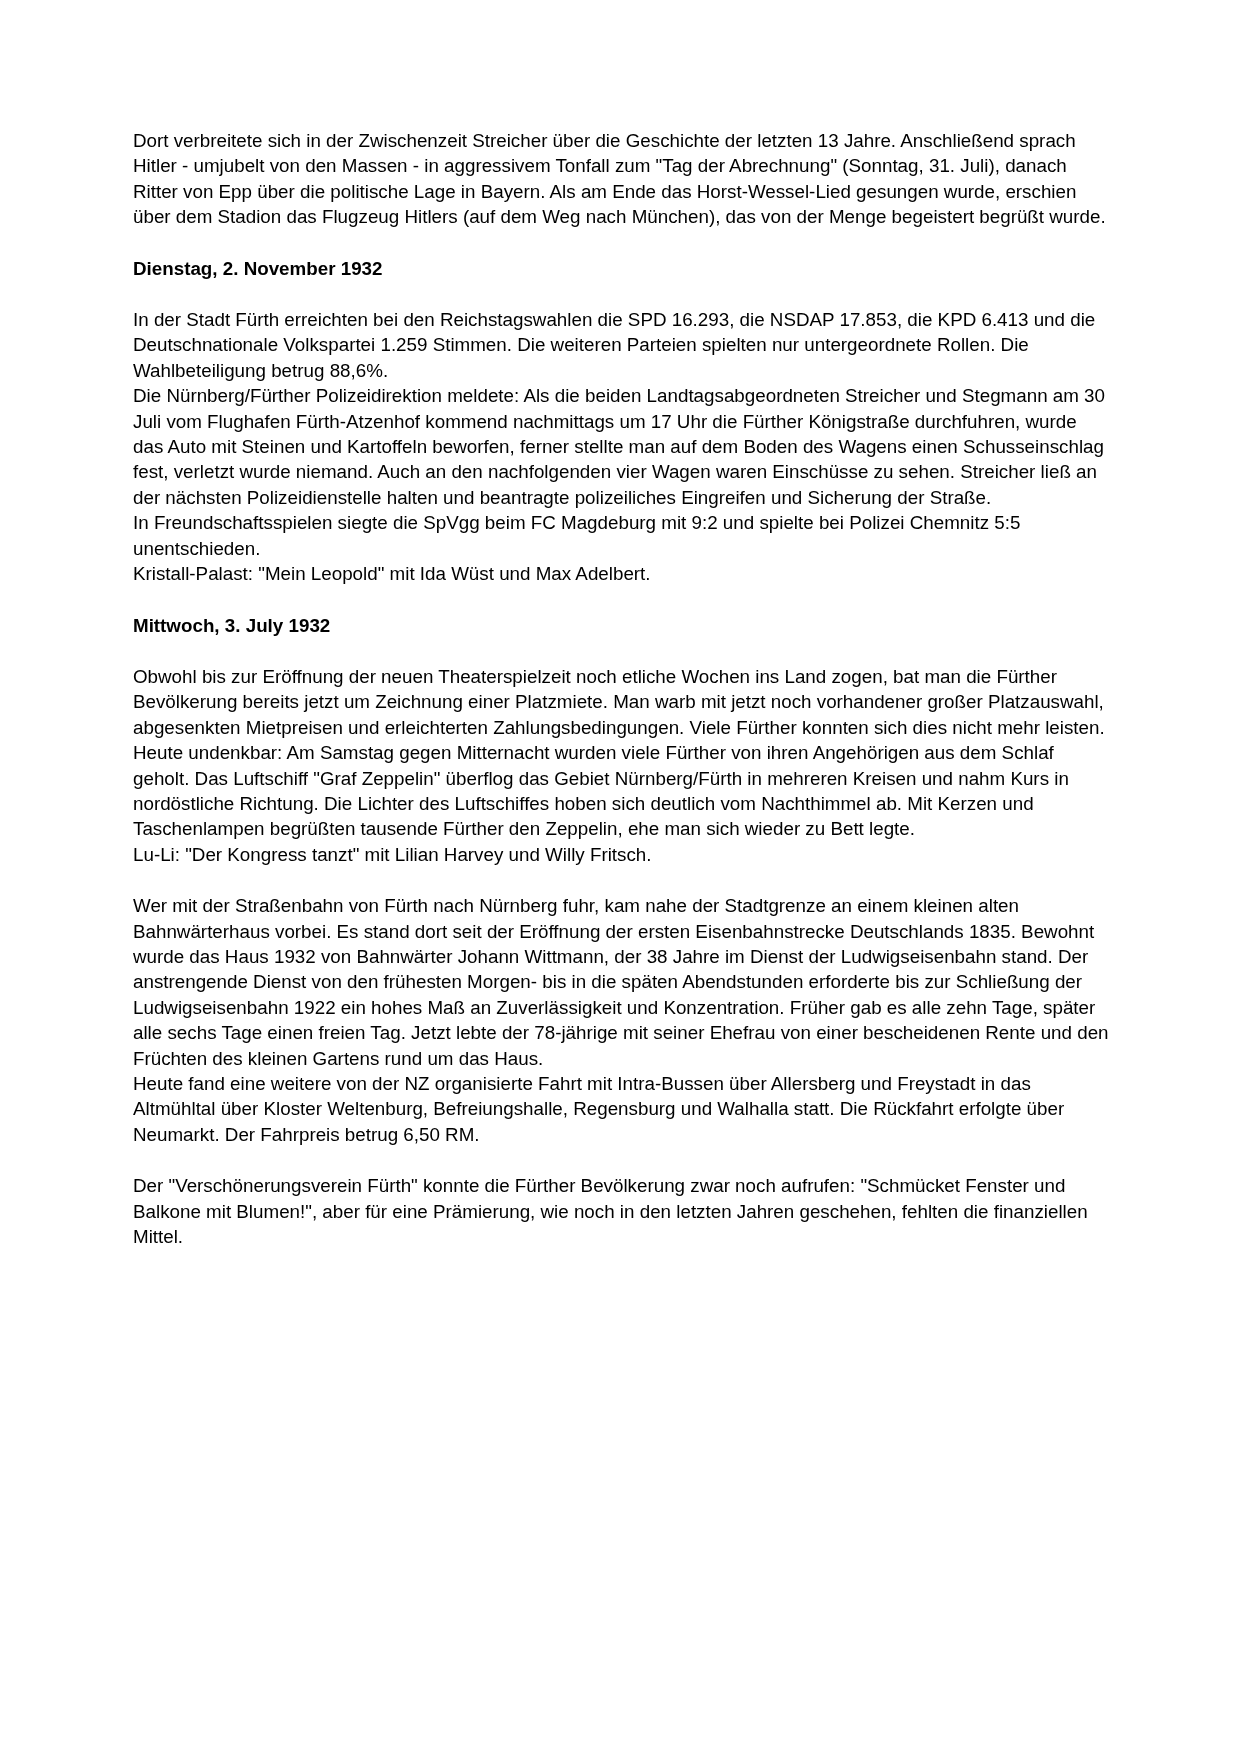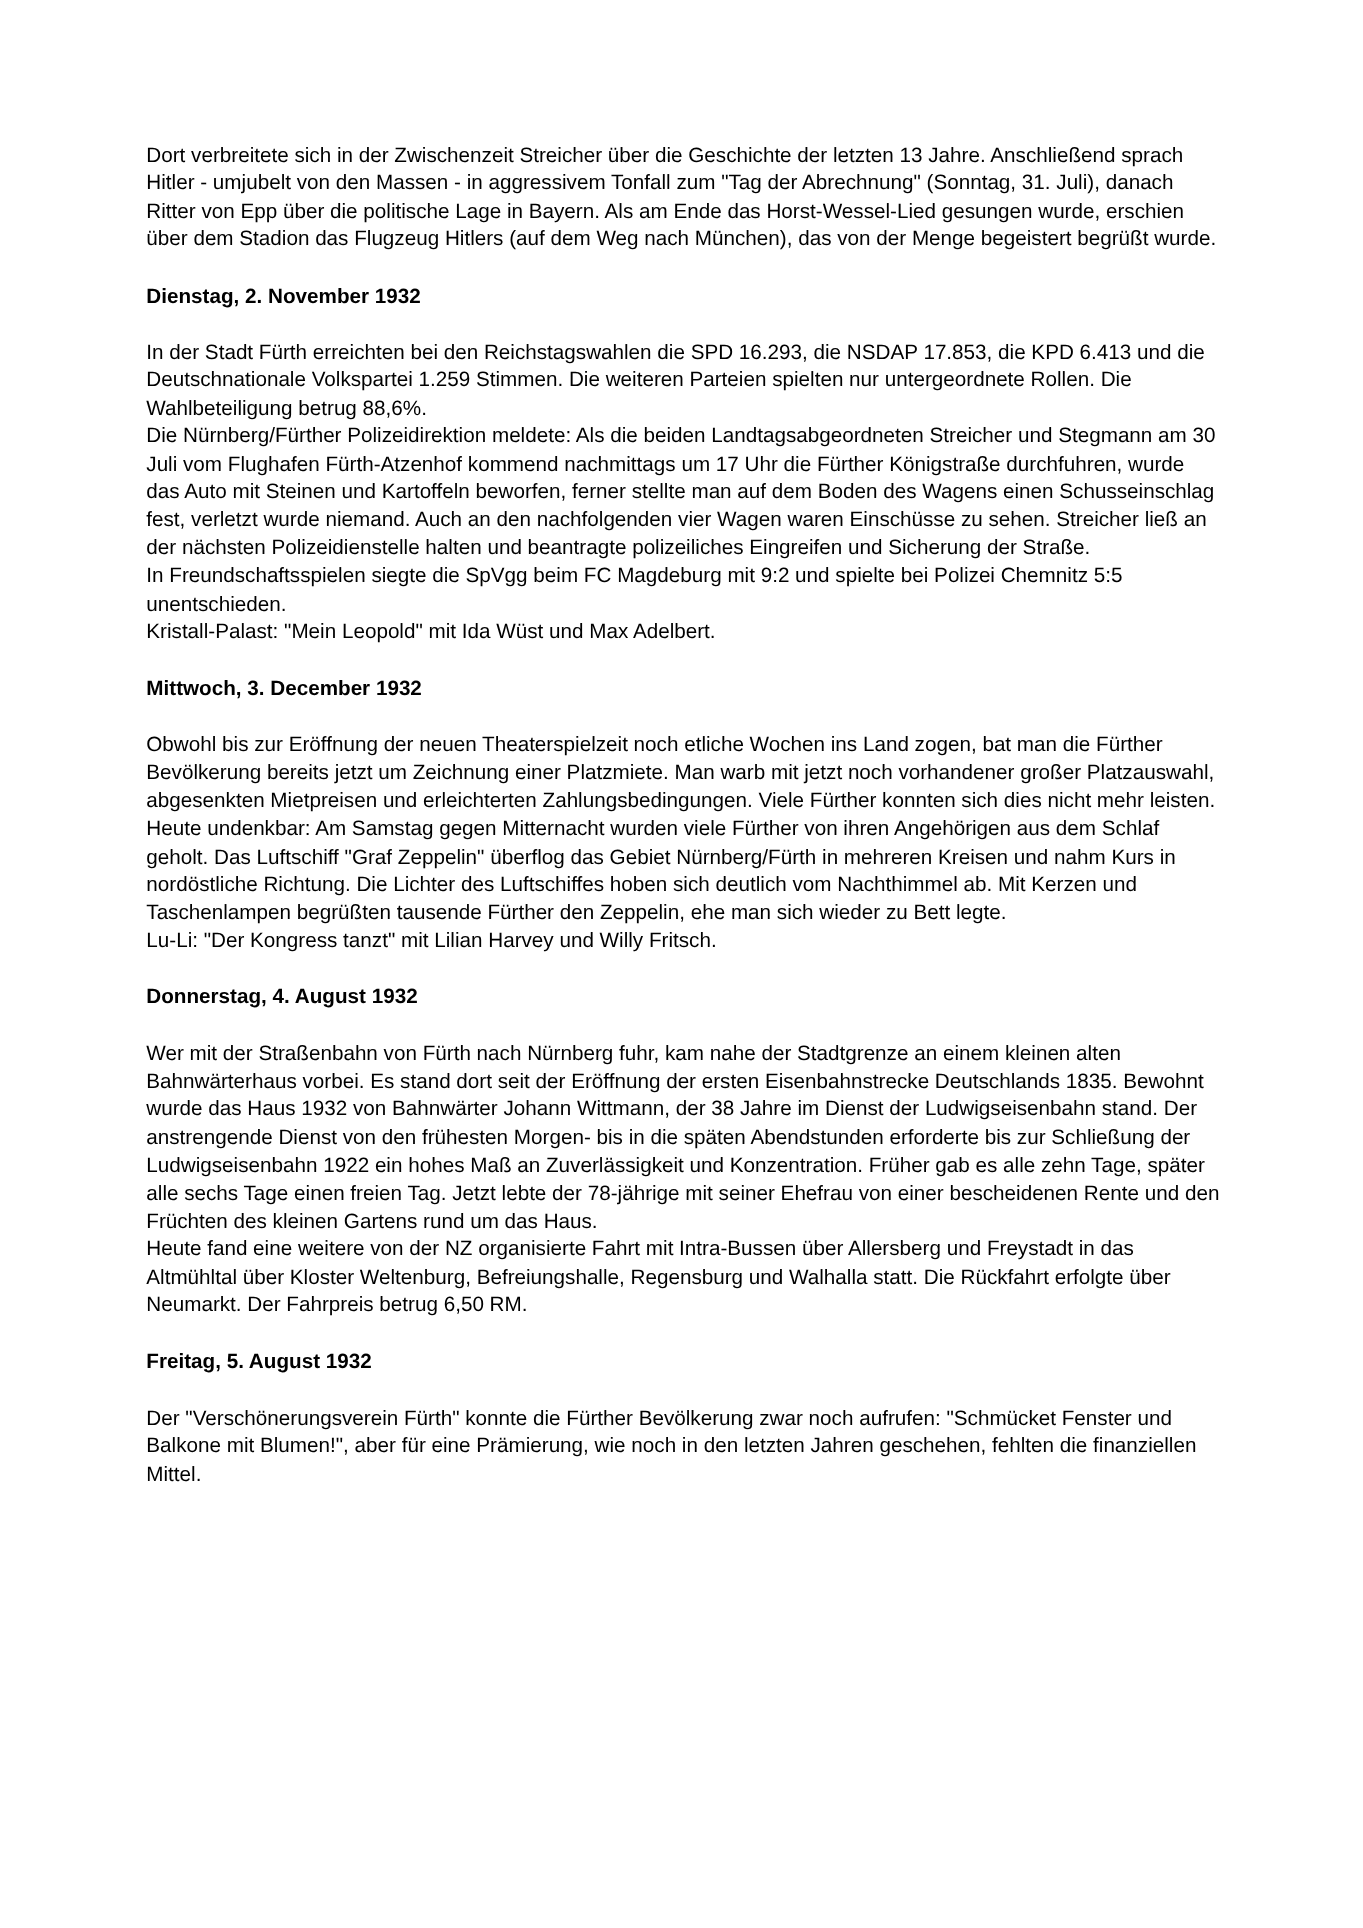--- a/index.html
+++ b/index.html
@@ -43,29 +43,27 @@
 
     <p class="para">Dort verbreitete sich in der Zwischenzeit Streicher über die Geschichte der letzten 13 Jahre. Anschließend sprach Hitler - umjubelt von den Massen - in aggressivem Tonfall zum "Tag der Abrechnung" (Sonntag, 31. Juli), danach Ritter von Epp über die politische Lage in Bayern. Als am Ende das Horst-Wessel-Lied gesungen wurde, erschien über dem Stadion das Flugzeug Hitlers (auf dem Weg nach München), das von der Menge begeistert begrüßt wurde.</p>
 
     <h2 class="heading">Dienstag, 2. November 1932</h2>
 
     <p class="para">In der Stadt Fürth erreichten bei den Reichstagswahlen die SPD 16.293, die NSDAP 17.853, die KPD 6.413 und die Deutschnationale Volkspartei 1.259 Stimmen. Die weiteren Parteien spielten nur untergeordnete Rollen. Die Wahlbeteiligung betrug 88,6%.
 Die Nürnberg/Fürther Polizeidirektion meldete: Als die beiden Landtagsabgeordneten Streicher und Stegmann am 30 Juli vom Flughafen Fürth-Atzenhof kommend nachmittags um 17 Uhr die Fürther Königstraße durchfuhren, wurde das Auto mit Steinen und Kartoffeln beworfen, ferner stellte man auf dem Boden des Wagens einen Schusseinschlag fest, verletzt wurde niemand. Auch an den nachfolgenden vier Wagen waren Einschüsse zu sehen. Streicher ließ an der nächsten Polizeidienstelle halten und beantragte polizeiliches Eingreifen und Sicherung der Straße.
 In Freundschaftsspielen siegte die SpVgg beim FC Magdeburg mit 9:2 und spielte bei Polizei Chemnitz 5:5 unentschieden.
 Kristall-Palast: "Mein Leopold" mit Ida Wüst und Max Adelbert.</p>
 
-    <h2 class="heading">Mittwoch, 3. December 1932</h2>
+    <h2 class="heading">Mittwoch, 3. July 1932</h2>
 
     <p class="para">Obwohl bis zur Eröffnung der neuen Theaterspielzeit noch etliche Wochen ins Land zogen, bat man die Fürther Bevölkerung bereits jetzt um Zeichnung einer Platzmiete. Man warb mit jetzt noch vorhandener großer Platzauswahl, abgesenkten Mietpreisen und erleichterten Zahlungsbedingungen. Viele Fürther konnten sich dies nicht mehr leisten.
 Heute undenkbar: Am Samstag gegen Mitternacht wurden viele Fürther von ihren Angehörigen aus dem Schlaf geholt. Das Luftschiff "Graf Zeppelin" überflog das Gebiet Nürnberg/Fürth in mehreren Kreisen und nahm Kurs in nordöstliche Richtung. Die Lichter des Luftschiffes hoben sich deutlich vom Nachthimmel ab. Mit Kerzen und Taschenlampen begrüßten tausende Fürther den Zeppelin, ehe man sich wieder zu Bett legte.
 Lu-Li: "Der Kongress tanzt" mit Lilian Harvey und Willy Fritsch.</p>
 
-    <h2 class="heading">Donnerstag, 4. August 1932</h2>
 
     <p class="para">Wer mit der Straßenbahn von Fürth nach Nürnberg fuhr, kam nahe der Stadtgrenze an einem kleinen alten Bahnwärterhaus vorbei. Es stand dort seit der Eröffnung der ersten Eisenbahnstrecke Deutschlands 1835. Bewohnt wurde das Haus 1932 von Bahnwärter Johann Wittmann, der 38 Jahre im Dienst der Ludwigseisenbahn stand. Der anstrengende Dienst von den frühesten Morgen- bis in die späten Abendstunden erforderte bis zur Schließung der Ludwigseisenbahn 1922 ein hohes Maß an Zuverlässigkeit und Konzentration. Früher gab es alle zehn Tage, später alle sechs Tage einen freien Tag. Jetzt lebte der 78-jährige mit seiner Ehefrau von einer bescheidenen Rente und den Früchten des kleinen Gartens rund um das Haus.
 Heute fand eine weitere von der NZ organisierte Fahrt mit Intra-Bussen über Allersberg und Freystadt in das Altmühltal über Kloster Weltenburg, Befreiungshalle, Regensburg und Walhalla statt. Die Rückfahrt erfolgte über Neumarkt. Der Fahrpreis betrug 6,50 RM.</p>
 
-    <h2 class="heading">Freitag, 5. August 1932</h2>
 
     <p class="para">Der "Verschönerungsverein Fürth" konnte die Fürther Bevölkerung zwar noch aufrufen: "Schmücket Fenster und Balkone mit Blumen!", aber für eine Prämierung, wie noch in den letzten Jahren geschehen, fehlten die finanziellen Mittel.</p>
 
   </div>
 </div>
 
 </body></html>

